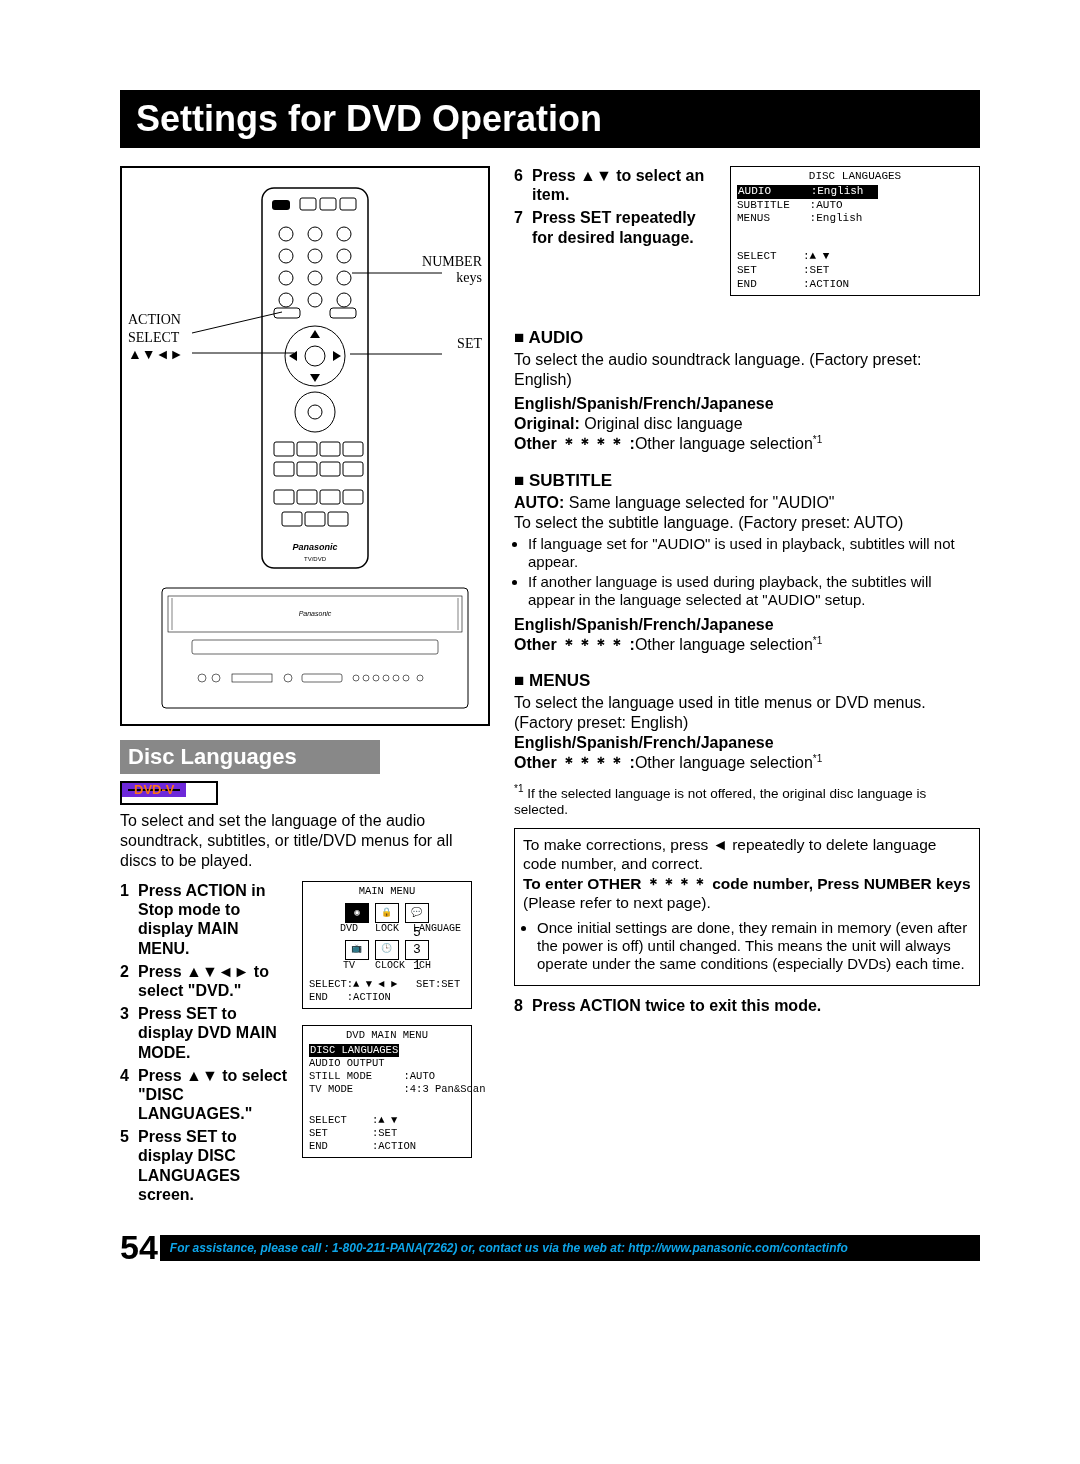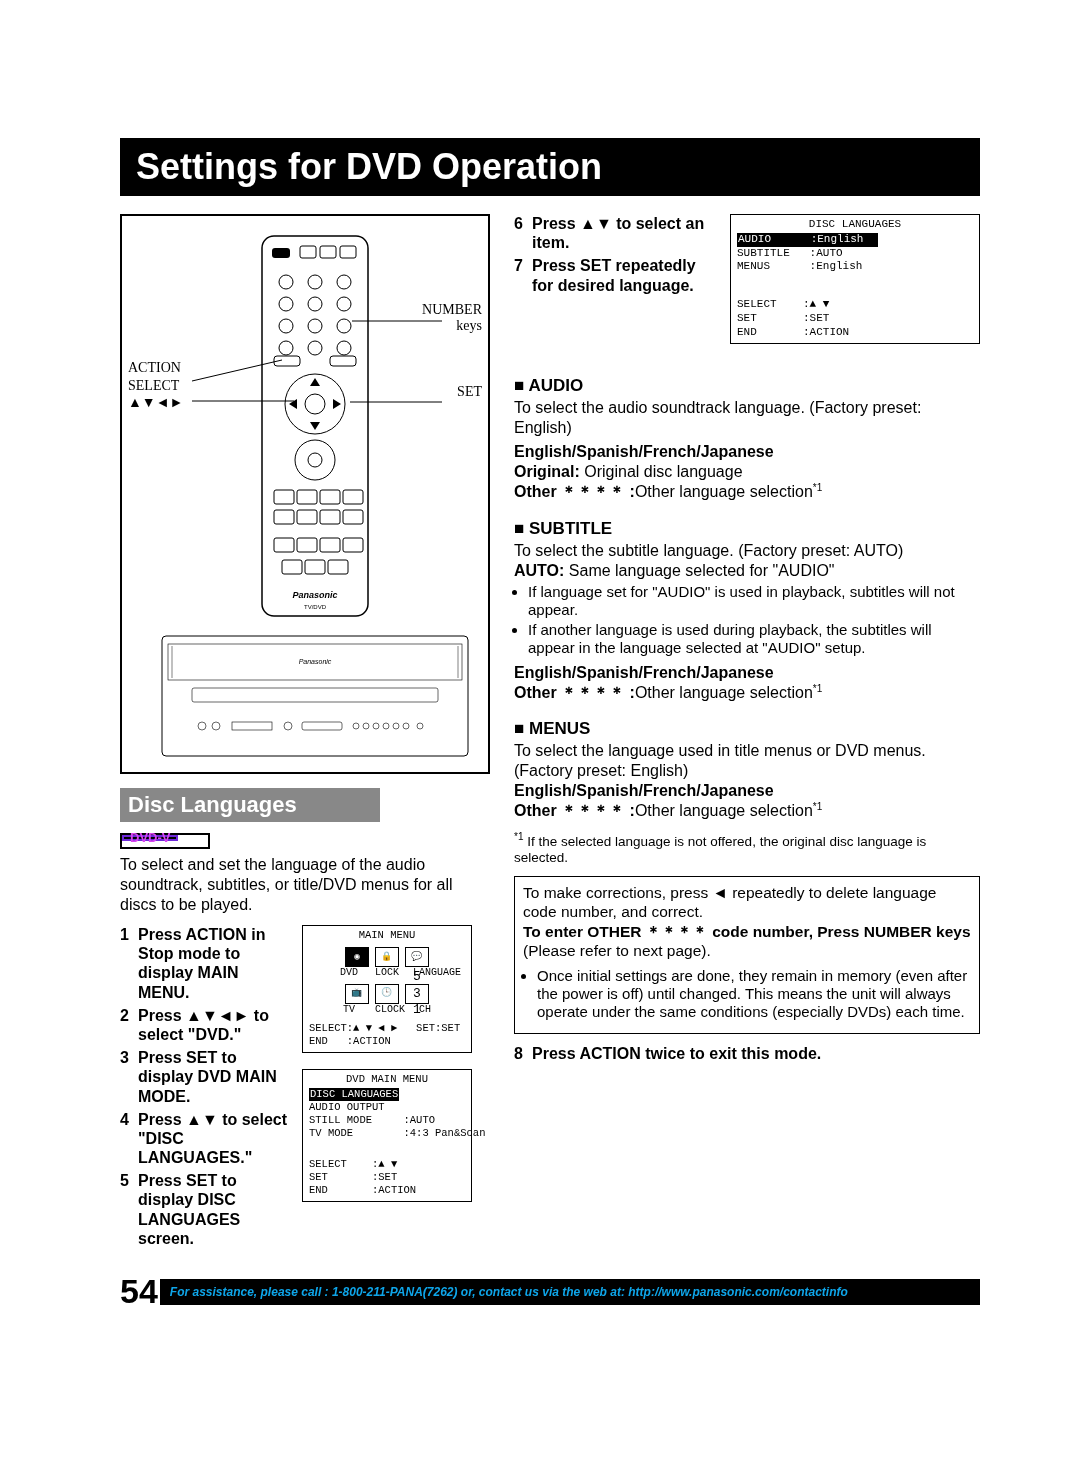--- a/index.html
+++ b/index.html
@@ -7,21 +7,20 @@
     margin: 0;
     padding: 0;
     font-family: Arial, Helvetica, sans-serif;
     background: #fff;
     width: 1080px;
   }
   .page {
     width: 1080px;
     padding: 90px 100px 40px 120px;
     position: relative;
-    margin-top: 48px;
   }
   .title-bar {
     background: #000;
     color: #fff;
     font-size: 36px;
     font-weight: bold;
     padding: 8px 16px;
     margin-bottom: 18px;
   }
   .columns {
@@ -48,23 +47,23 @@
     color: #fff;
     font-size: 22px;
     font-weight: bold;
     padding: 4px 8px;
     margin-top: 14px;
     margin-bottom: 6px;
     width: 260px;
   }
   .badge-dvdv {
     display: inline-block;
-    border: 2px solid #6d28d9;
+    border: 6px solid #6d28d9;
     background: #000;
-    color: #d946ef;
+    color: #f97316;
     font-weight: bold;
     font-size: 13px;
     padding: 1px 6px;
     margin-bottom: 6px;
   }
   .badge-wrap { border: 2px solid #000; display: inline-block; padding-right: 30px; line-height: 0; }
   .body-text { font-size: 16px; line-height: 1.25; }
   .step {
     display: flex;
     font-size: 16px;
@@ -333,22 +332,22 @@
         </div>
       </div>
 
       <div class="h-audio">AUDIO</div>
       <div class="body-text">To select the audio soundtrack language. (Factory preset: English)</div>
       <div class="body-text" style="margin-top:4px;"><b>English/Spanish/French/Japanese</b></div>
       <div class="body-text"><b>Original:</b><span> Original disc language</span></div>
       <div class="body-text"><b>Other ＊＊＊＊ :</b><span>Other language selection</span><span class="sup">*1</span></div>
 
       <div class="h-audio">SUBTITLE</div>
+      <div class="body-text"><b>AUTO:</b><span> Same language selected for "AUDIO"</span></div>
       <div class="body-text">To select the subtitle language. (Factory preset: AUTO)</div>
-      <div class="body-text"><b>AUTO:</b><span> Same language selected for "AUDIO"</span></div>
       <ul class="bullet-list">
         <li>If language set for "AUDIO" is used in playback, subtitles will not appear.</li>
         <li>If another language is used during playback, the subtitles will appear in the language selected at "AUDIO" setup.</li>
       </ul>
       <div class="body-text"><b>English/Spanish/French/Japanese</b></div>
       <div class="body-text"><b>Other ＊＊＊＊ :</b><span>Other language selection</span><span class="sup">*1</span></div>
 
       <div class="h-audio">MENUS</div>
       <div class="body-text">To select the language used in title menus or DVD menus. (Factory preset: English)</div>
       <div class="body-text"><b>English/Spanish/French/Japanese</b></div>

